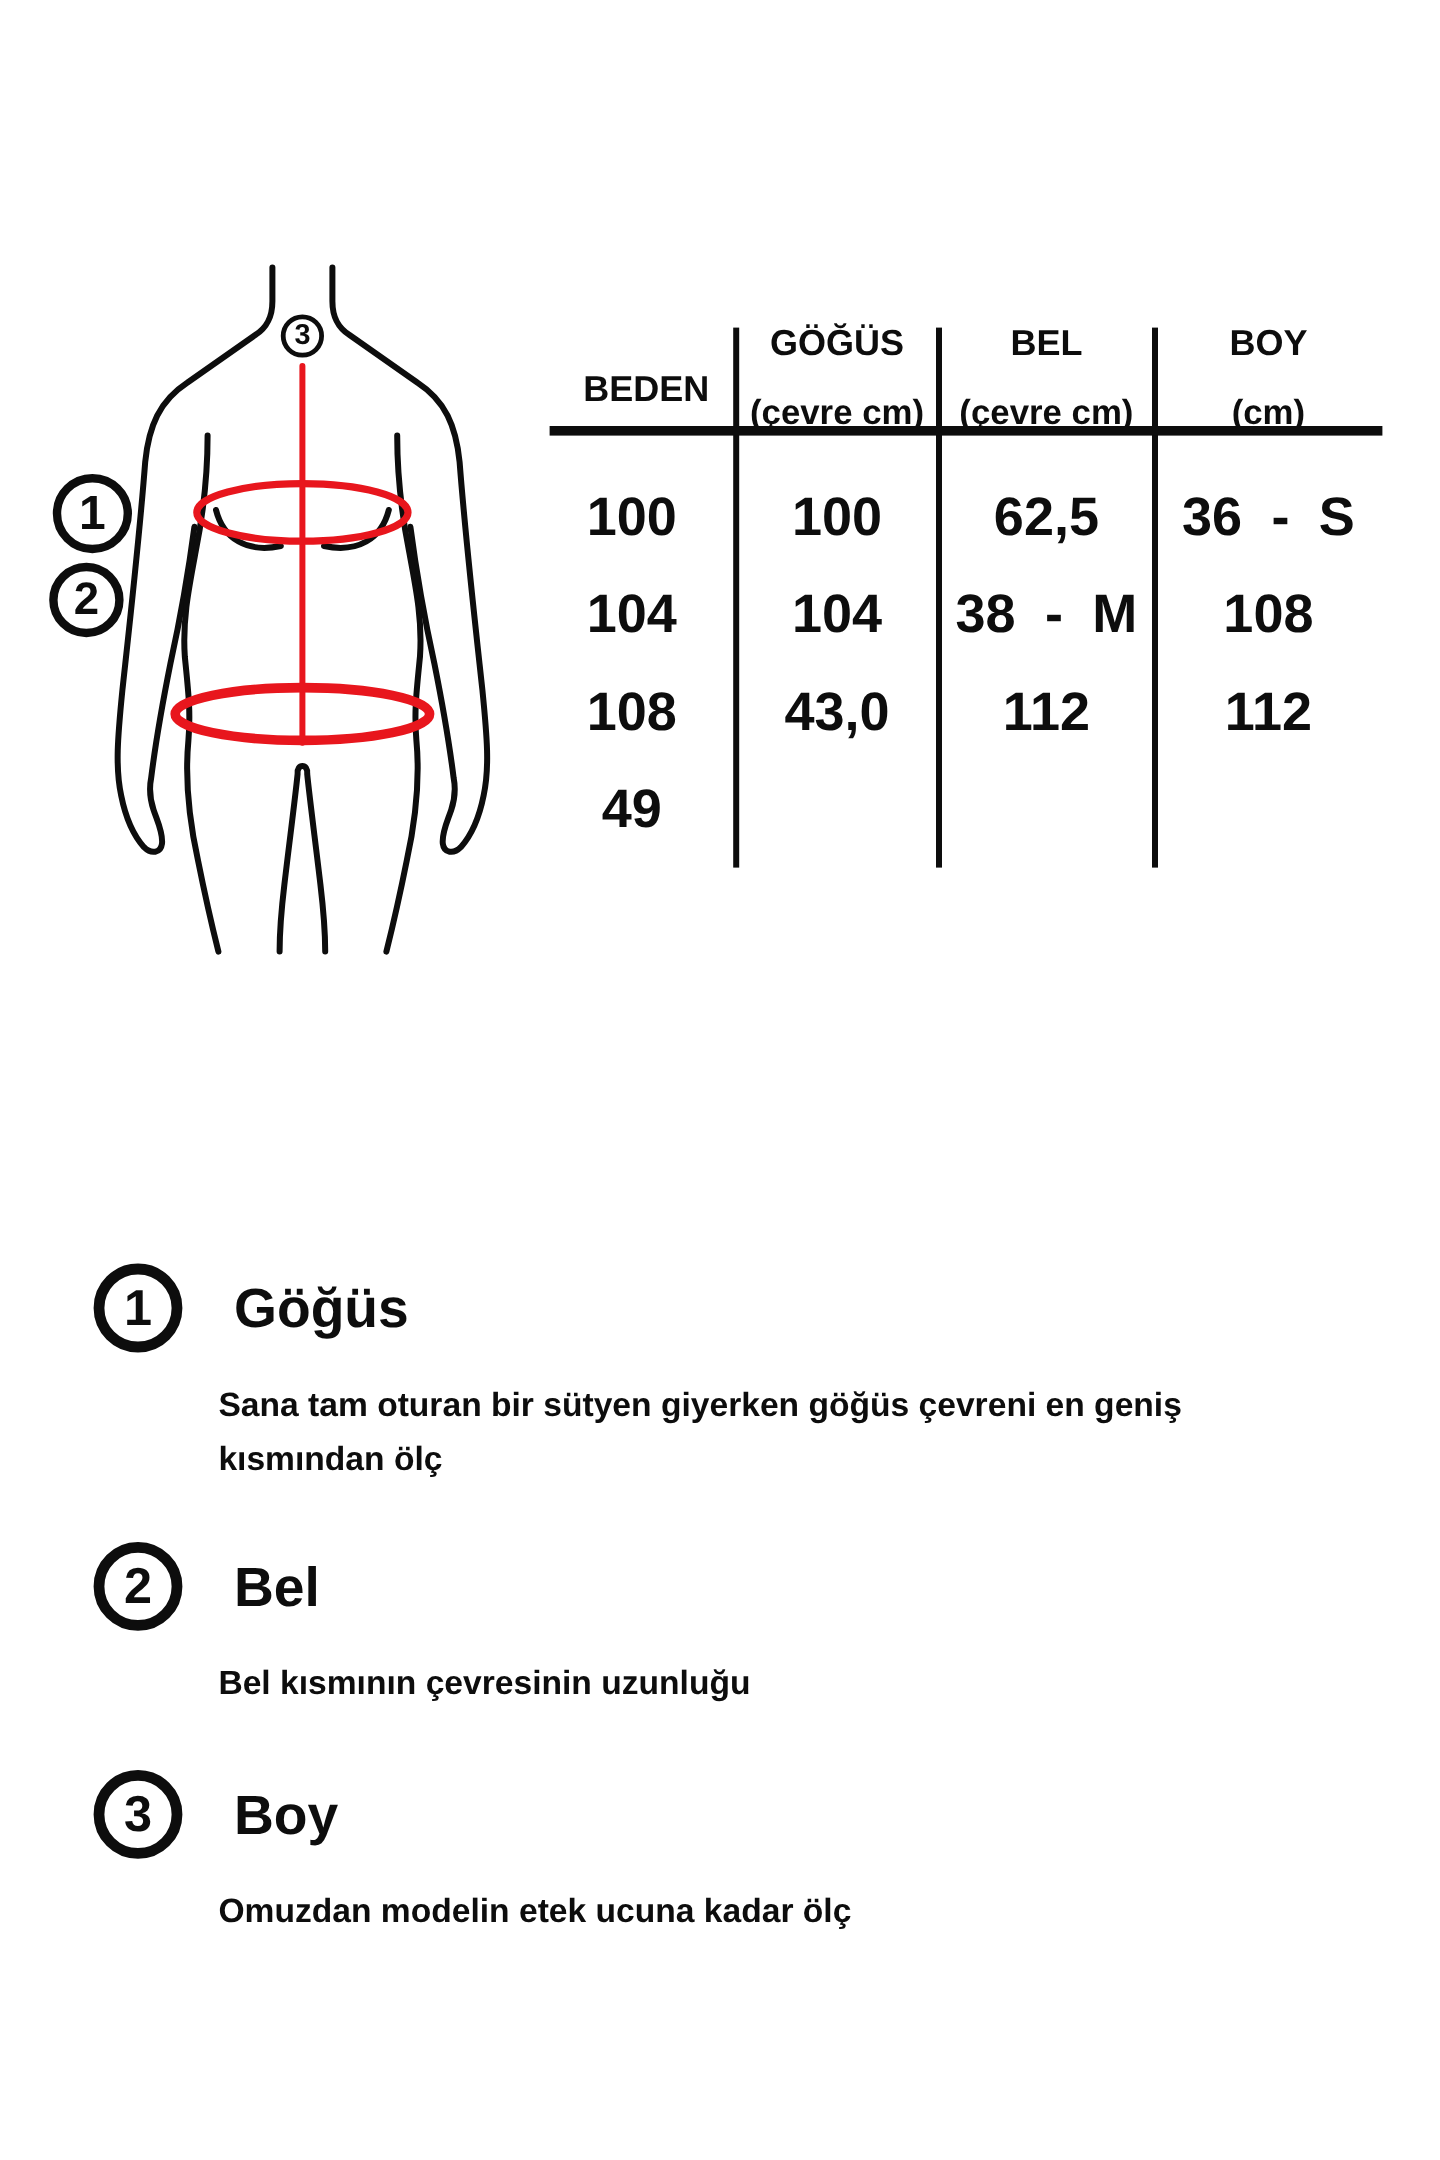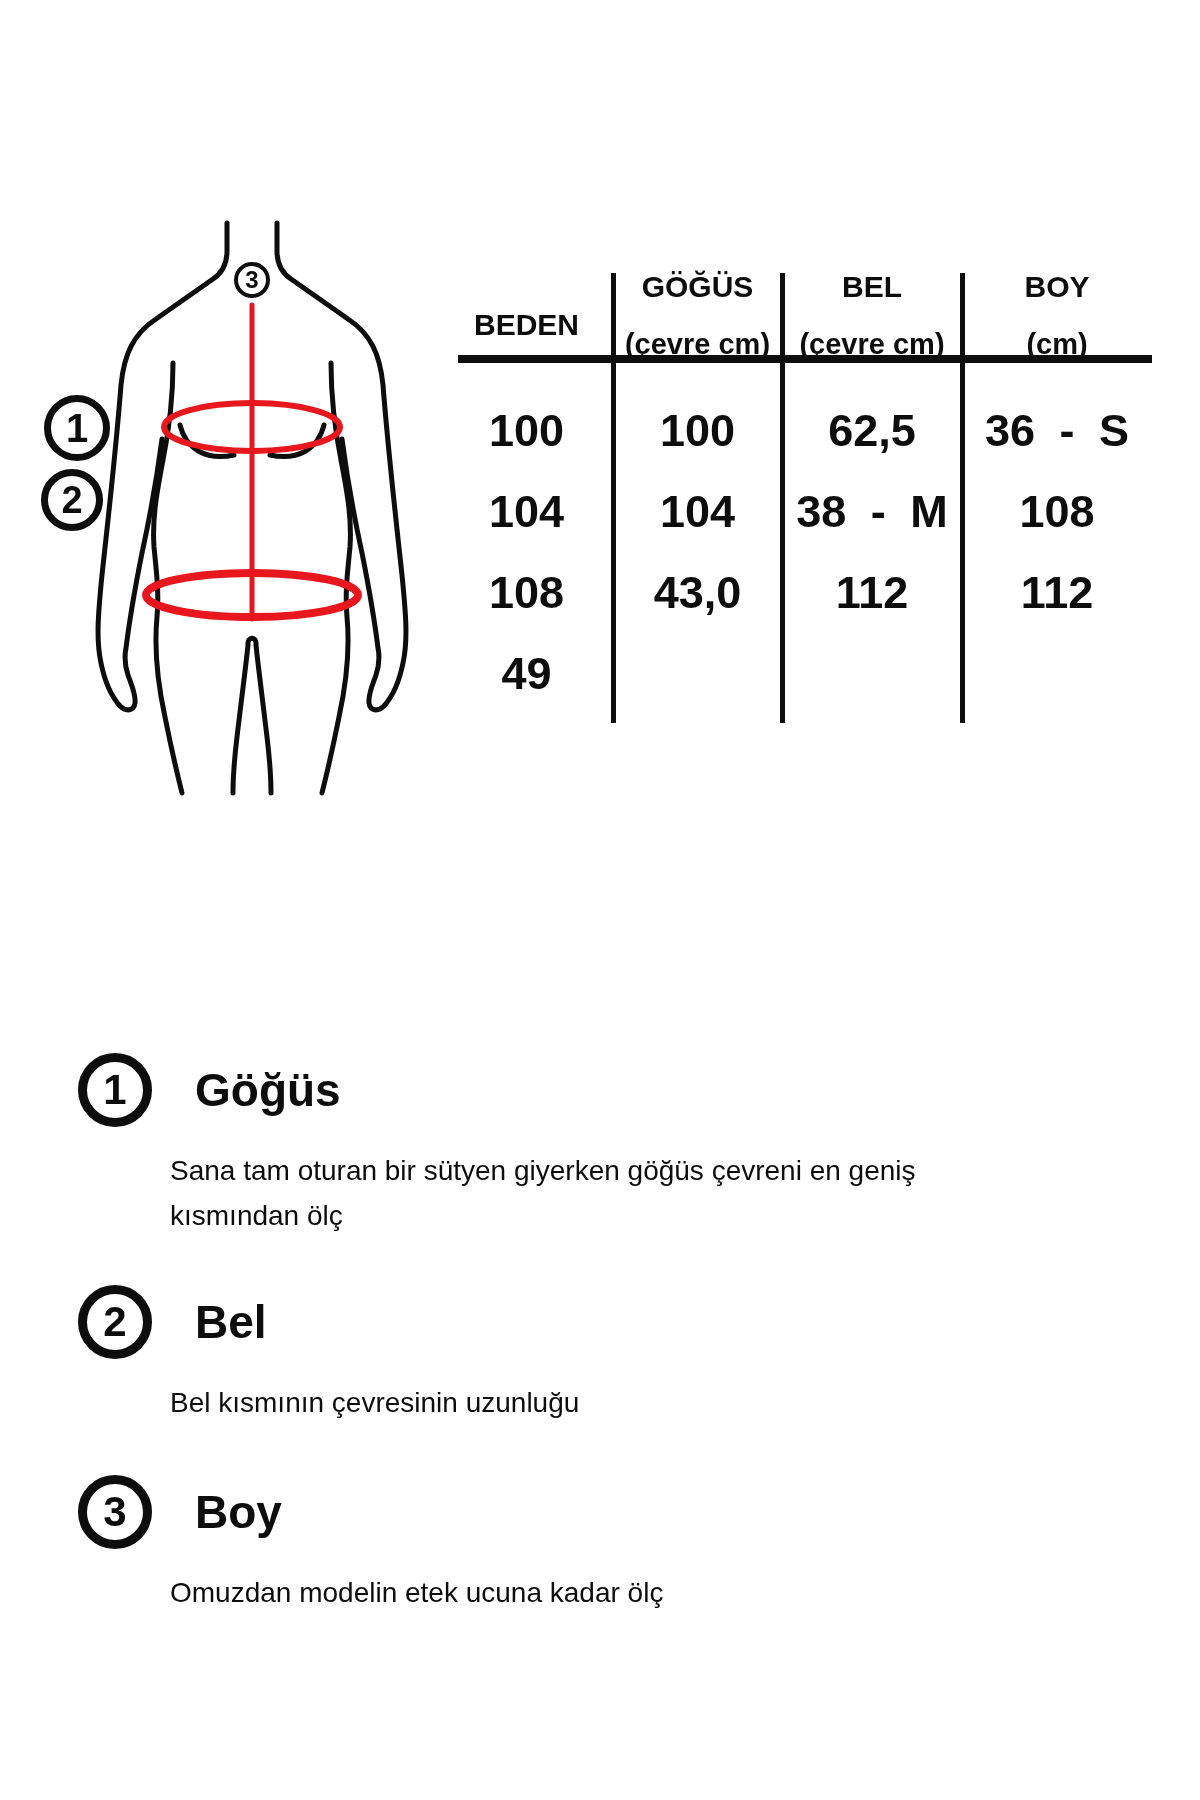--- a/index.html
+++ b/index.html
@@ -18,21 +18,21 @@
   }
   .marker-1{left:14px;top:180px;width:66px;height:66px;font-size:40px;}
   .marker-2{left:11px;top:254px;width:62px;height:62px;font-size:38px;}
   .marker-3{left:204px;top:47px;width:36px;height:36px;border-width:4px;font-size:24px;}
   
   .size-table{position:absolute;left:440px;top:235px;width:712px;height:490px;}
   .th{position:absolute;display:flex;flex-direction:column;align-items:center;justify-content:center;
       text-align:center;font-weight:700;}
   .th .t{font-size:30px;line-height:1.2;}
   .th .s{font-size:29px;line-height:1.2;margin-top:22px;}
-  .th-c1{left:0;width:173px;top:55px;height:70px;}
+  .th-c1{left:12px;width:173px;top:55px;height:70px;}
   .th-c2{left:173px;width:169px;top:34px;height:92px;}
   .th-c3{left:342px;width:180px;top:34px;height:92px;}
   .th-c4{left:522px;width:190px;top:34px;height:92px;}
   .vline{position:absolute;top:38px;height:450px;width:5px;background:#0d0d0d;}
   .vline1{left:171px;}
   .vline2{left:340px;}
   .vline3{left:520px;}
   .hline{position:absolute;left:18px;top:120px;width:694px;height:8px;background:#0d0d0d;}
   .rows{
     position:absolute;left:0;top:155px;display:grid;
@@ -43,22 +43,22 @@
   .cell.size{word-spacing:12px;}
   
   .section{position:absolute;left:78px;width:1000px;}
   .sec-marker{
     position:absolute;left:0;top:0;width:74px;height:74px;border-radius:50%;
     border:9px solid #0d0d0d;background:#fff;display:flex;align-items:center;justify-content:center;
     font-size:42px;font-weight:700;box-sizing:border-box;line-height:1;
   }
   .sec-title{position:absolute;left:117px;top:0;height:74px;display:flex;align-items:center;
              font-size:46px;font-weight:700;}
-  .sec-desc{position:absolute;left:92px;top:96px;width:880px;
-            font-size:28px;font-weight:400;line-height:1.6;}
+  .sec-desc{position:absolute;left:104px;top:96px;width:880px;
+            font-size:28px;font-weight:700;line-height:1.6;}
   .sec-1{top:1053px;}
   .sec-2{top:1285px;}
   .sec-3{top:1475px;}
 </style>
 </head>
 <body>
 
 <div class="figure">
   <svg width="400" height="590" viewBox="0 0 400 590">
     <g fill="none" stroke="#0d0d0d" stroke-width="5" stroke-linecap="round" stroke-linejoin="round">

